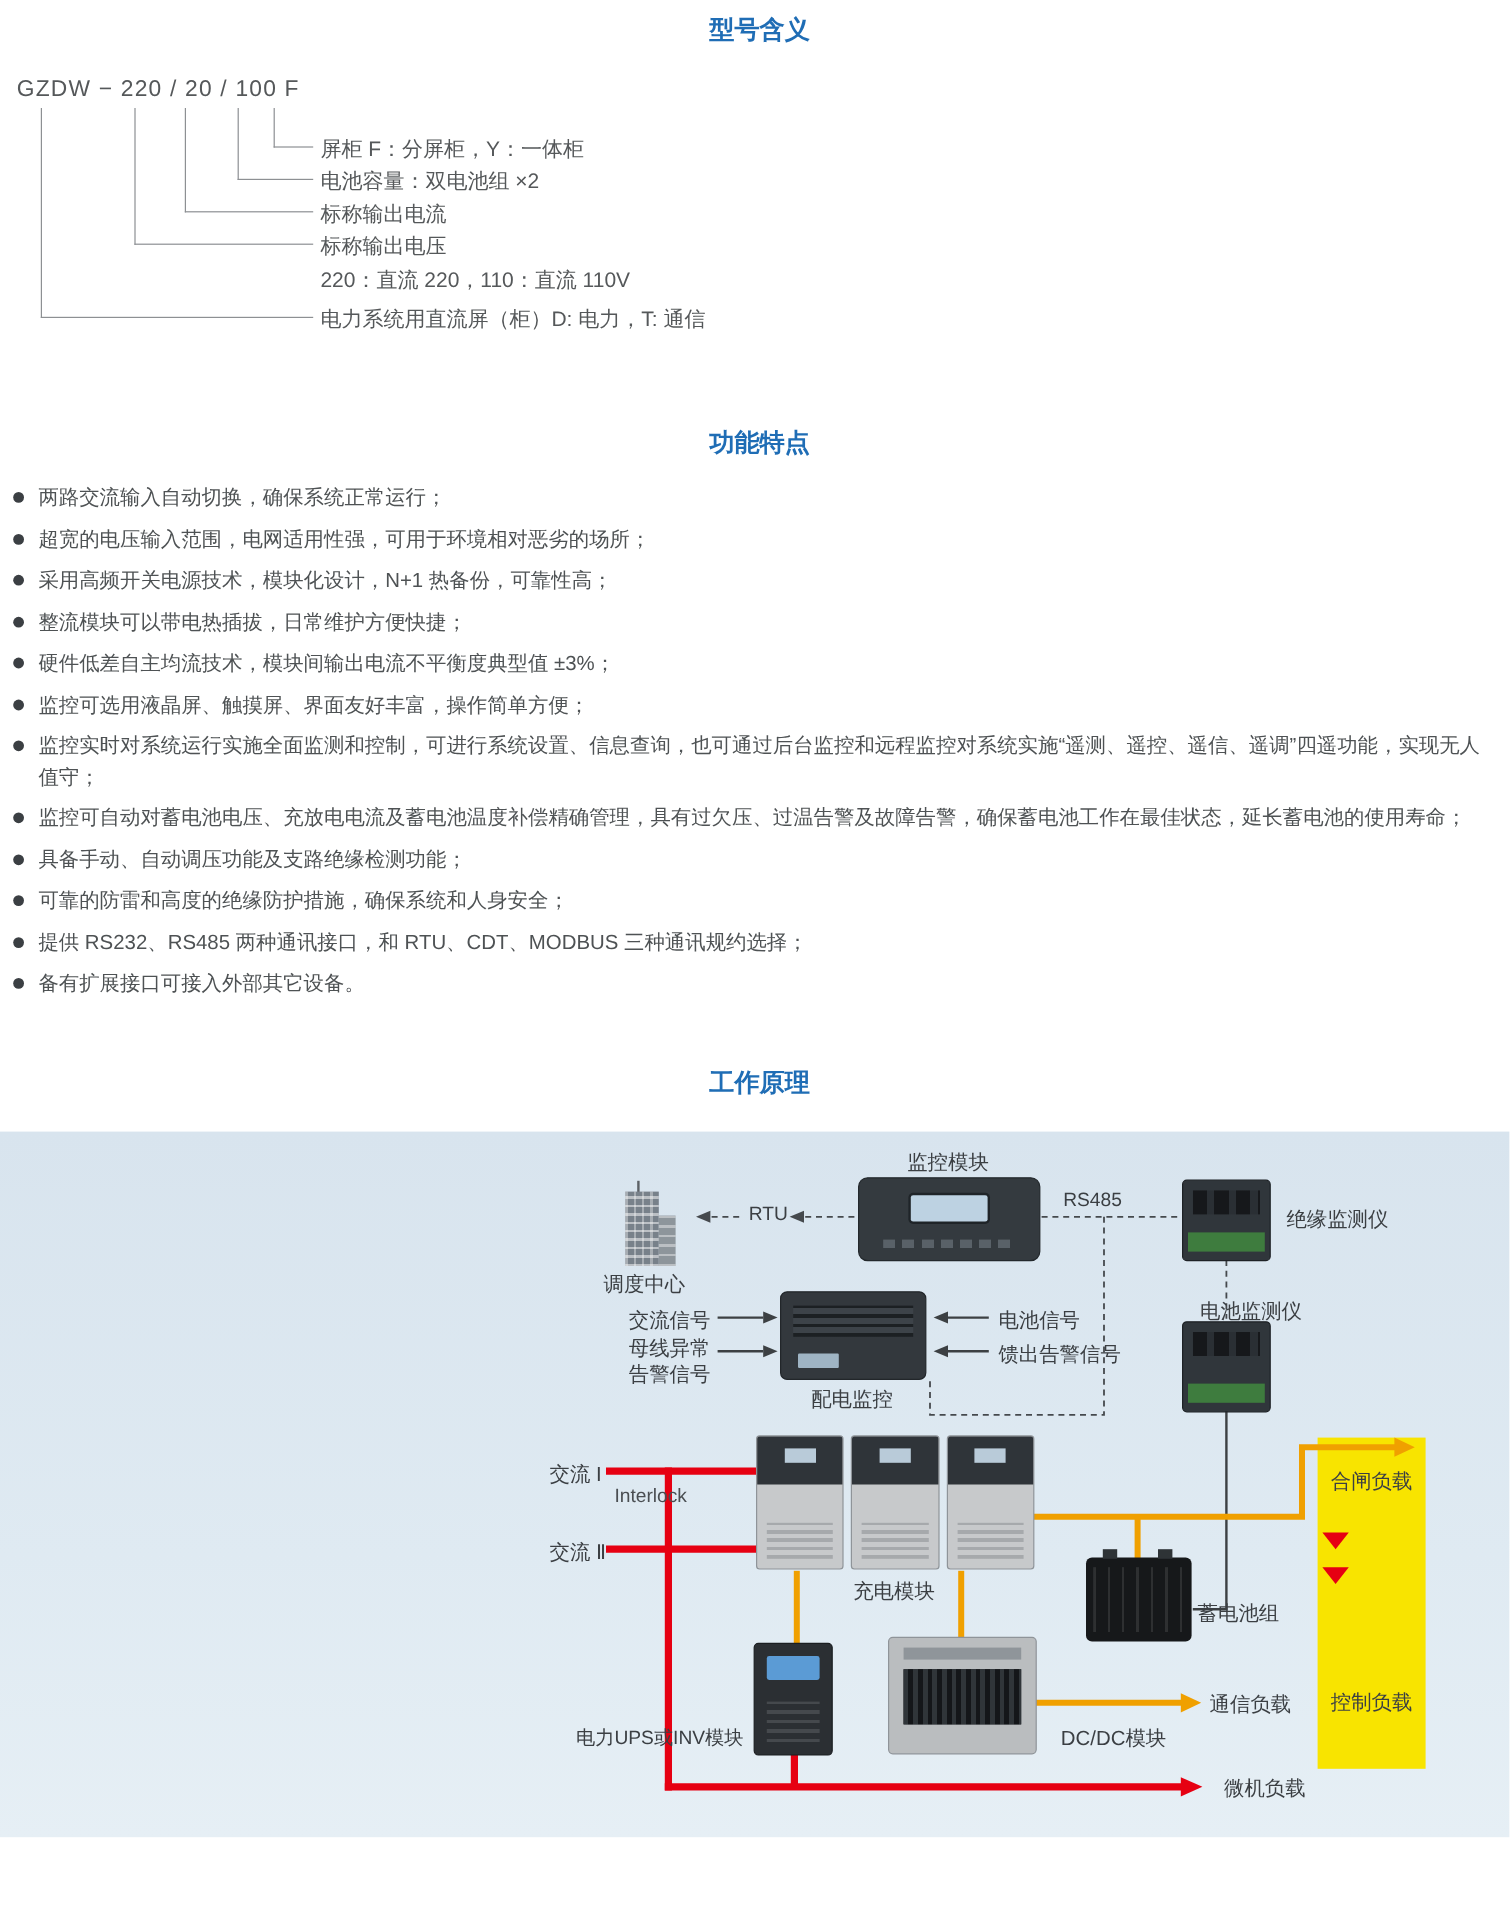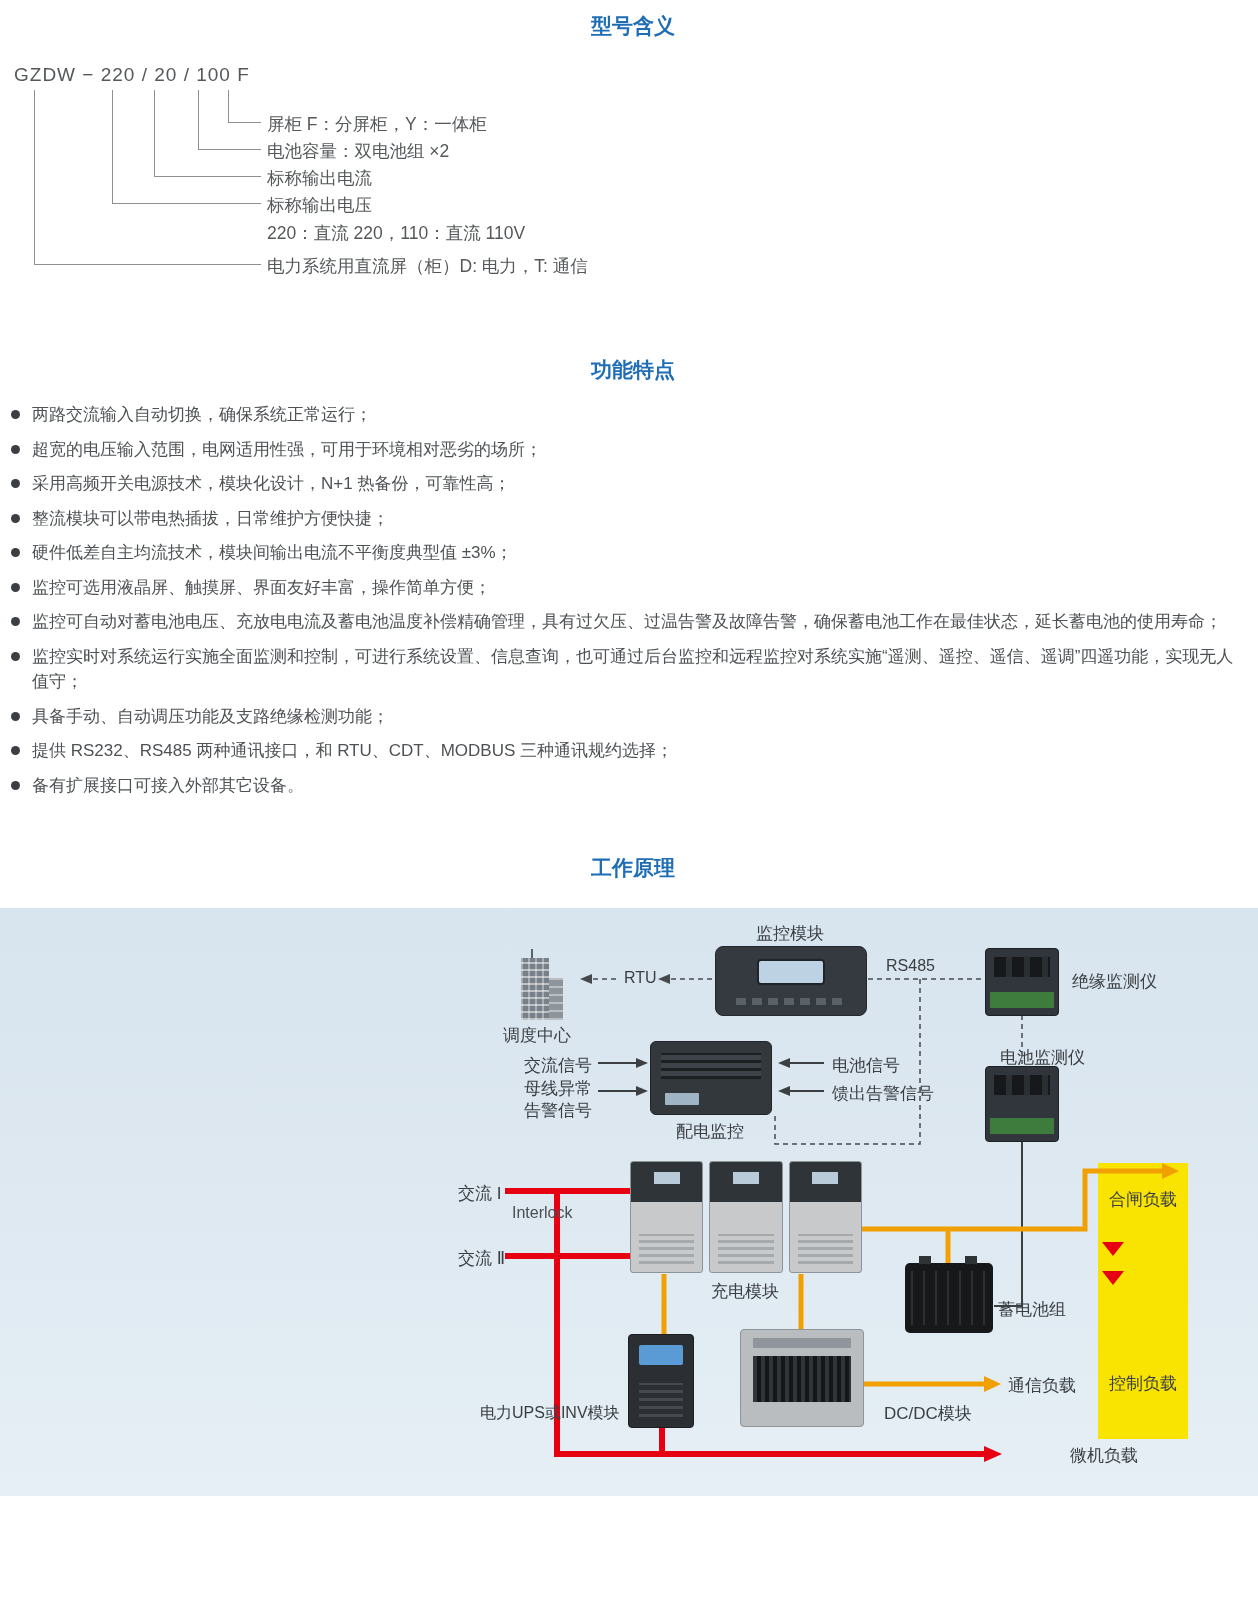--- a/index.html
+++ b/index.html
@@ -123,23 +123,24 @@
 
   <section class="features-section">
     <h2 class="sec-heading">功能特点</h2>
     <ul class="feature-list">
       <li>两路交流输入自动切换，确保系统正常运行；</li>
       <li>超宽的电压输入范围，电网适用性强，可用于环境相对恶劣的场所；</li>
       <li>采用高频开关电源技术，模块化设计，N+1 热备份，可靠性高；</li>
       <li>整流模块可以带电热插拔，日常维护方便快捷；</li>
       <li>硬件低差自主均流技术，模块间输出电流不平衡度典型值 ±3%；</li>
       <li>监控可选用液晶屏、触摸屏、界面友好丰富，操作简单方便；</li>
+      <li>监控实时对系统运行实施全面监测和控制，可进行系统设置、信息查询，也可通过后台监控和远程监控对系统实施“遥测、遥控、遥信、遥调”四遥功能，实现无人值守；</li>
       <li>监控可自动对蓄电池电压、充放电电流及蓄电池温度补偿精确管理，具有过欠压、过温告警及故障告警，确保蓄电池工作在最佳状态，延长蓄电池的使用寿命；</li>
-      <li>监控实时对系统运行实施全面监测和控制，可进行系统设置、信息查询，也可通过后台监控和远程监控对系统实施“遥测、遥控、遥信、遥调”四遥功能，实现无人值守；</li>
       <li>具备手动、自动调压功能及支路绝缘检测功能；</li>
+      <li>可靠的防雷和高度的绝缘防护措施，确保系统和人身安全；</li>
       <li>提供 RS232、RS485 两种通讯接口，和 RTU、CDT、MODBUS 三种通讯规约选择；</li>
       <li>备有扩展接口可接入外部其它设备。</li>
     </ul>
   </section>
 
   <section class="principle-section">
     <h2 class="sec-heading">工作原理</h2>
 
     <div class="panel">
 
@@ -225,17 +226,17 @@
       <div class="lbl" style="left:458px;top:274px;">交流 I</div>
       <div class="lbl small" style="left:512px;top:296px;color:#4a4e52;">Interlock</div>
       <div class="lbl" style="left:458px;top:339px;">交流 Ⅱ</div>
       <div class="lbl center" style="left:685px;top:372px;width:120px;">充电模块</div>
       <div class="lbl" style="left:998px;top:390px;">蓄电池组</div>
       <div class="lbl center" style="left:1103px;top:280px;width:80px;">合闸负载</div>
       <div class="lbl center" style="left:1103px;top:464px;width:80px;">控制负载</div>
       <div class="lbl small" style="left:480px;top:495px;">电力UPS或INV模块</div>
       <div class="lbl" style="left:884px;top:494px;">DC/DC模块</div>
       <div class="lbl" style="left:1008px;top:466px;">通信负载</div>
-      <div class="lbl" style="left:1070px;top:536px;">微机负载</div>
+      <div class="lbl" style="left:1020px;top:536px;">微机负载</div>
     </div>
   </section>
 
 </div>
 
 </body></html>

